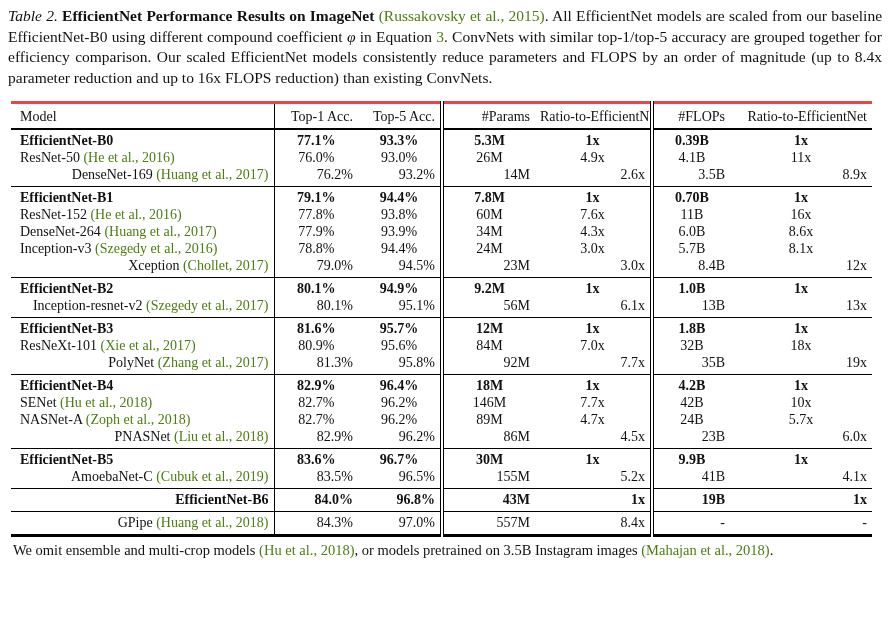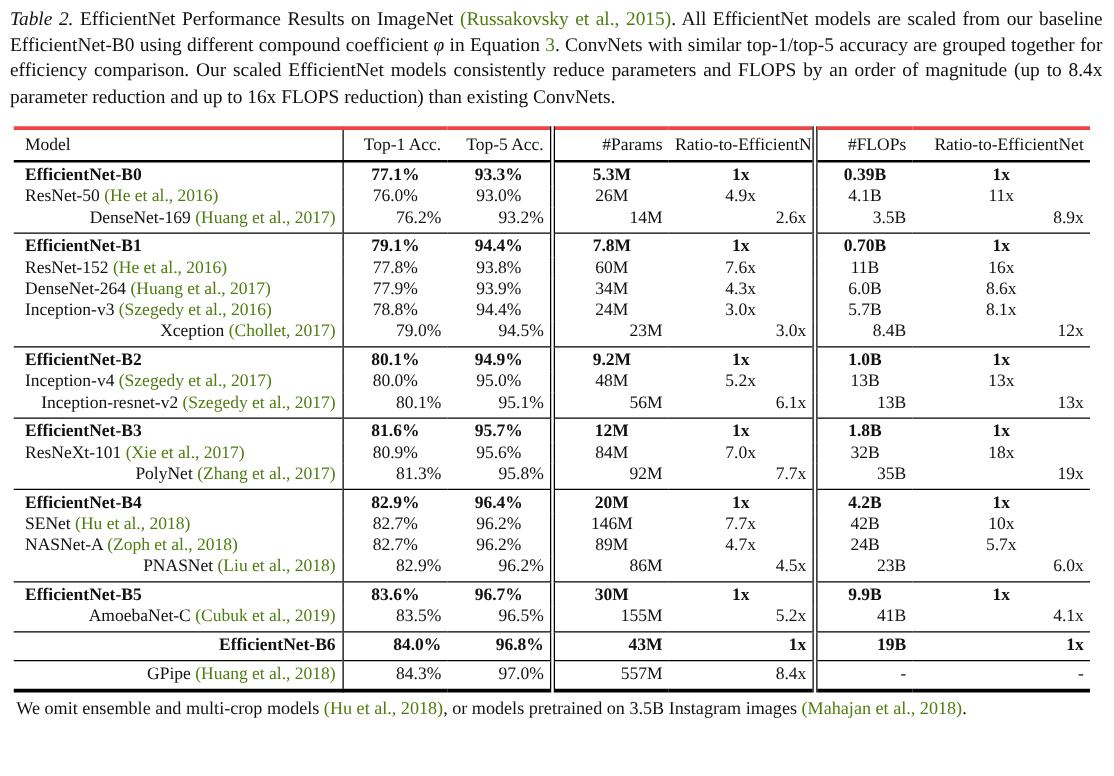--- a/index.html
+++ b/index.html
@@ -8,21 +8,21 @@
     width:891px; height:621px; overflow:hidden;
     font-family:"Liberation Serif","DejaVu Serif",serif;
     color:#111111;
   }
   .caption {
     margin:6px 9px 0 8px;
     font-size:15.5px; line-height:20.5px;
     text-align:justify;
   }
   .run-italic { font-style:italic; }
-  .run-bold { font-weight:normal; }
+  .run-bold { font-weight:bold; }
   .run-link { color:#4d7c0f; }
   table {
     border-collapse:collapse; table-layout:fixed;
     width:861px; margin:13px 0 0 11px;
     border-top:3px solid #ef4444; border-bottom:3px solid #000;
   }
   thead tr { border-bottom:2px solid #000; }
   tbody { border-top:1.5px solid #000; }
   th, td {
     font-size:14px; line-height:17px; padding:0 5px;
@@ -148,29 +148,20 @@
         <tr class="ef-row">
           <td class="col-model"><span>EfficientNet-B2</span></td>
           <td class="col-top1">80.1%</td>
           <td class="col-top5">94.9%</td>
           <td class="col-params">9.2M</td>
           <td class="col-params_ratio">1x</td>
           <td class="col-flops">1.0B</td>
           <td class="col-flops_ratio">1x</td>
         </tr>
         <tr>
-          <td class="col-model"><span>Inception-v4</span> <span class="run-link">(Szegedy et al., 2017)</span></td>
-          <td class="col-top1">80.0%</td>
-          <td class="col-top5">95.0%</td>
-          <td class="col-params">48M</td>
-          <td class="col-params_ratio">5.2x</td>
-          <td class="col-flops">13B</td>
-          <td class="col-flops_ratio">13x</td>
-        </tr>
-        <tr>
           <td class="col-model"><span>Inception-resnet-v2</span> <span class="run-link">(Szegedy et al., 2017)</span></td>
           <td class="col-top1">80.1%</td>
           <td class="col-top5">95.1%</td>
           <td class="col-params">56M</td>
           <td class="col-params_ratio">6.1x</td>
           <td class="col-flops">13B</td>
           <td class="col-flops_ratio">13x</td>
         </tr>
       </tbody>
       <tbody>
@@ -200,21 +191,21 @@
           <td class="col-params_ratio">7.7x</td>
           <td class="col-flops">35B</td>
           <td class="col-flops_ratio">19x</td>
         </tr>
       </tbody>
       <tbody>
         <tr class="ef-row">
           <td class="col-model"><span>EfficientNet-B4</span></td>
           <td class="col-top1">82.9%</td>
           <td class="col-top5">96.4%</td>
-          <td class="col-params">20M</td>
+          <td class="col-params">18M</td>
           <td class="col-params_ratio">1x</td>
           <td class="col-flops">4.2B</td>
           <td class="col-flops_ratio">1x</td>
         </tr>
         <tr>
           <td class="col-model"><span>SENet</span> <span class="run-link">(Hu et al., 2018)</span></td>
           <td class="col-top1">82.7%</td>
           <td class="col-top5">96.2%</td>
           <td class="col-params">146M</td>
           <td class="col-params_ratio">7.7x</td>

